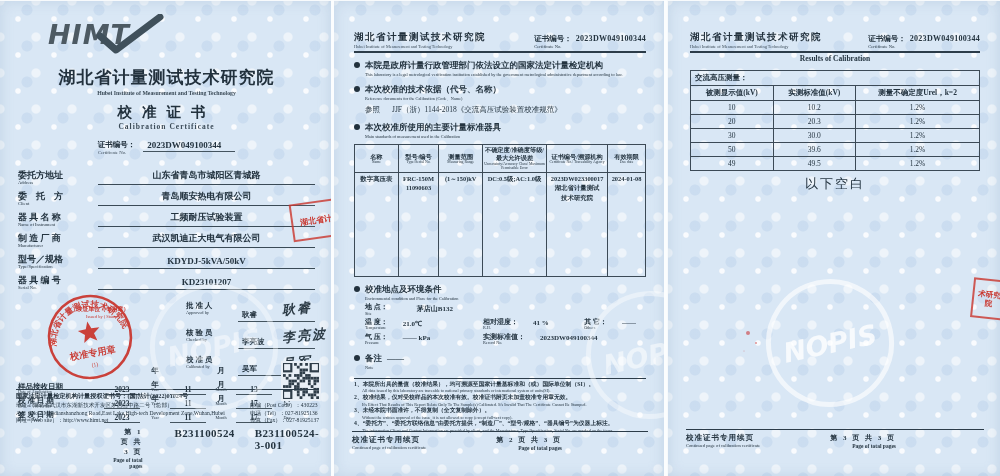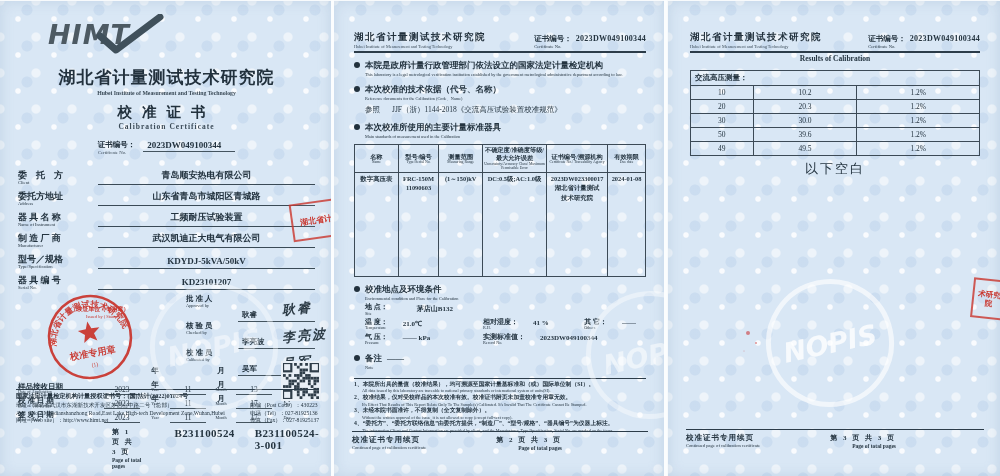--- a/index.html
+++ b/index.html
@@ -65,46 +65,46 @@
   .f-cn{font-size:9px;font-weight:bold;line-height:1}
   .f-en{font-size:4.6px;line-height:1.2}
   .f-value{flex:1;text-align:center;font-size:9px;font-weight:bold;
       border-bottom:1.5px solid #3a4a56;padding-bottom:2px;margin-left:6px}
   .approval{position:relative;height:86px;margin-top:3px}
   .issued{position:absolute;left:26px;top:12px;width:118px;text-align:center;z-index:1}
   .issued-cn{font-size:5.8px;font-weight:bold;color:#c9342c}
   .issued-en{font-size:4.4px;color:#c9342c}
   .seal{position:absolute;left:28px;top:0px;width:88px;height:88px;transform:rotate(-10deg);opacity:.92;z-index:2}
   .sigs{margin-left:168px;padding-top:2px}
-  .sig-row{display:flex;align-items:flex-start;height:27px}
+  .sig-row{display:flex;align-items:center;height:27px}
   .sig-label{width:52px;flex:none}
   .s-cn{font-size:7.5px;font-weight:bold;line-height:1.1}
   .s-en{font-size:4.4px}
   .sig-line{position:relative;flex:1;border-bottom:1px solid #44545f;height:100%;display:flex;align-items:flex-end}
   .printed-name{font-size:7.5px;font-weight:bold;padding:0 0 1px 4px}
   .handwriting{position:absolute;left:44px;bottom:3px;font-size:13px;font-weight:bold;
       font-style:italic;color:#2c3b46;transform:rotate(-6deg);letter-spacing:2px;white-space:nowrap}
   .dates{margin-top:2px}
   .date-row{display:flex;align-items:flex-end;height:14px}
   .d-label{width:86px;flex:none}
   .d-cn{font-size:7.5px;font-weight:bold;line-height:1}
   .d-en{font-size:4.3px;line-height:1.1}
-  .d-val{width:36px;text-align:center;font-size:7.5px;font-weight:normal;border-bottom:1px solid #44545f}
+  .d-val{width:36px;text-align:center;font-size:7.5px;font-weight:bold;border-bottom:1px solid #44545f}
   .d-unit{width:30px;text-align:center}
   .d-unit .u-cn{font-size:7.5px;font-weight:bold;line-height:1}
   .d-unit .u-en{font-size:4.2px;line-height:1}
   .qr{position:absolute;right:10px;bottom:76px;width:40px;height:40px;background:#e9eff6;padding:2px}
   .qr svg{width:100%;height:100%;fill:#2f3d49}
   .p1-footer{position:absolute;left:16px;right:12px;bottom:8px;border-top:1.5px solid #2c3c49;padding-top:2px}
   .auth-line{font-size:6.2px;font-weight:bold}
   .addr-row{display:flex;justify-content:space-between;margin-top:1px}
   .addr-left{font-size:5.6px;line-height:1.35}
   .addr-right{font-size:5.6px;line-height:1.35;text-align:left}
   .p1-bottom{display:flex;align-items:flex-start;margin-top:2px}
-  .p1-page{margin-left:96px;text-align:left}
+  .p1-page{margin-left:96px;text-align:right}
   .codes{margin-left:32px;font-size:11px;font-weight:bold;letter-spacing:.4px;display:flex;gap:20px}
 
   
   .p2-inner{position:relative;height:100%;padding:30px 18px 0 20px}
   .bullet{display:flex;gap:5px;margin-top:7px;align-items:flex-start}
   .dot{width:6px;height:6px;border-radius:50%;background:#22313d;flex:none;margin-top:2px}
   .b-cn{font-size:8.5px;font-weight:bold}
   .b-en{font-size:4.3px;margin-left:11px;line-height:1.2}
   .ref-line{font-size:7.5px;margin:4px 0 0 11px;display:flex;gap:12px}
   .std-table{width:100%;border-collapse:collapse;margin-top:5px;table-layout:fixed}
@@ -163,31 +163,31 @@
         <div class="certno-label">
           <div class="l1 cn">证书编号：</div>
           <div class="l2 en">Certificate No.</div>
         </div>
         <div class="certno-val">2023DW049100344</div>
       </div>
 
       <div class="fields">
         <div class="field">
           <div class="f-label">
+              <div class="f-cn">委托方地址</div>
+              <div class="f-en">Address</div>
+            </div>
+          <div class="f-value">山东省青岛市城阳区青城路</div>
+        </div>
+        <div class="field">
+          <div class="f-label">
               <div class="f-cn">委　托　方</div>
               <div class="f-en">Client</div>
             </div>
           <div class="f-value">青岛顺安热电有限公司</div>
-        </div>
-        <div class="field">
-          <div class="f-label">
-              <div class="f-cn">委托方地址</div>
-              <div class="f-en">Address</div>
-            </div>
-          <div class="f-value">山东省青岛市城阳区青城路</div>
         </div>
         <div class="field">
           <div class="f-label">
               <div class="f-cn">器 具 名 称</div>
               <div class="f-en">Name of Instrument</div>
             </div>
           <div class="f-value">工频耐压试验装置</div>
         </div>
         <div class="field">
           <div class="f-label">
@@ -612,20 +612,25 @@
       </div>
 
       <div class="rtitle-en">Results of Calibration</div>
 
       <table class="res-table">
         <tbody>
             <tr>
           <td class="res-caption" colspan="3">交流高压测量：</td>
         </tr>
         <tr>
+          <th>被测显示值(kV)</th>
+          <th>实测标准值(kV)</th>
+          <th>测量不确定度Urel，k=2</th>
+        </tr>
+        <tr>
           <td>10</td>
           <td>10.2</td>
           <td>1.2%</td>
         </tr>
         <tr>
           <td>20</td>
           <td>20.3</td>
           <td>1.2%</td>
         </tr>
         <tr>

